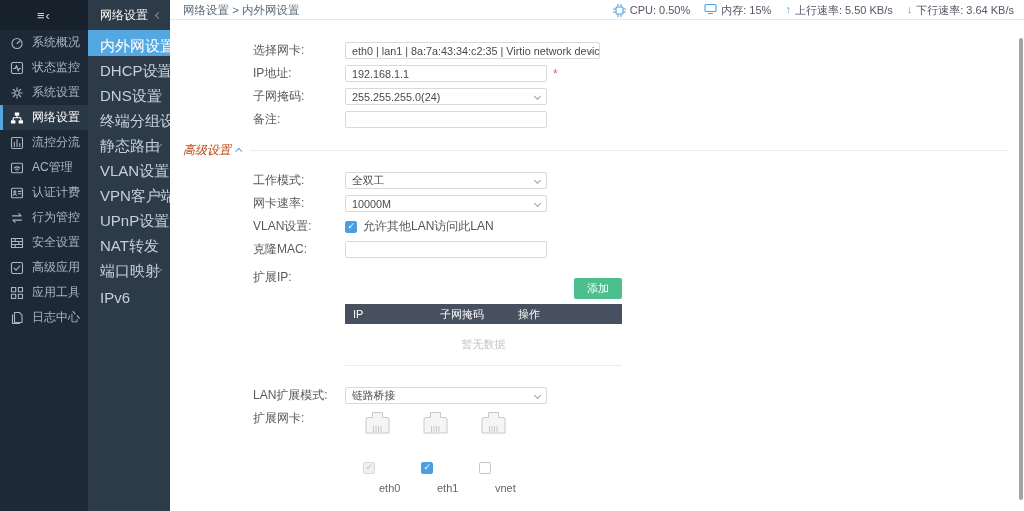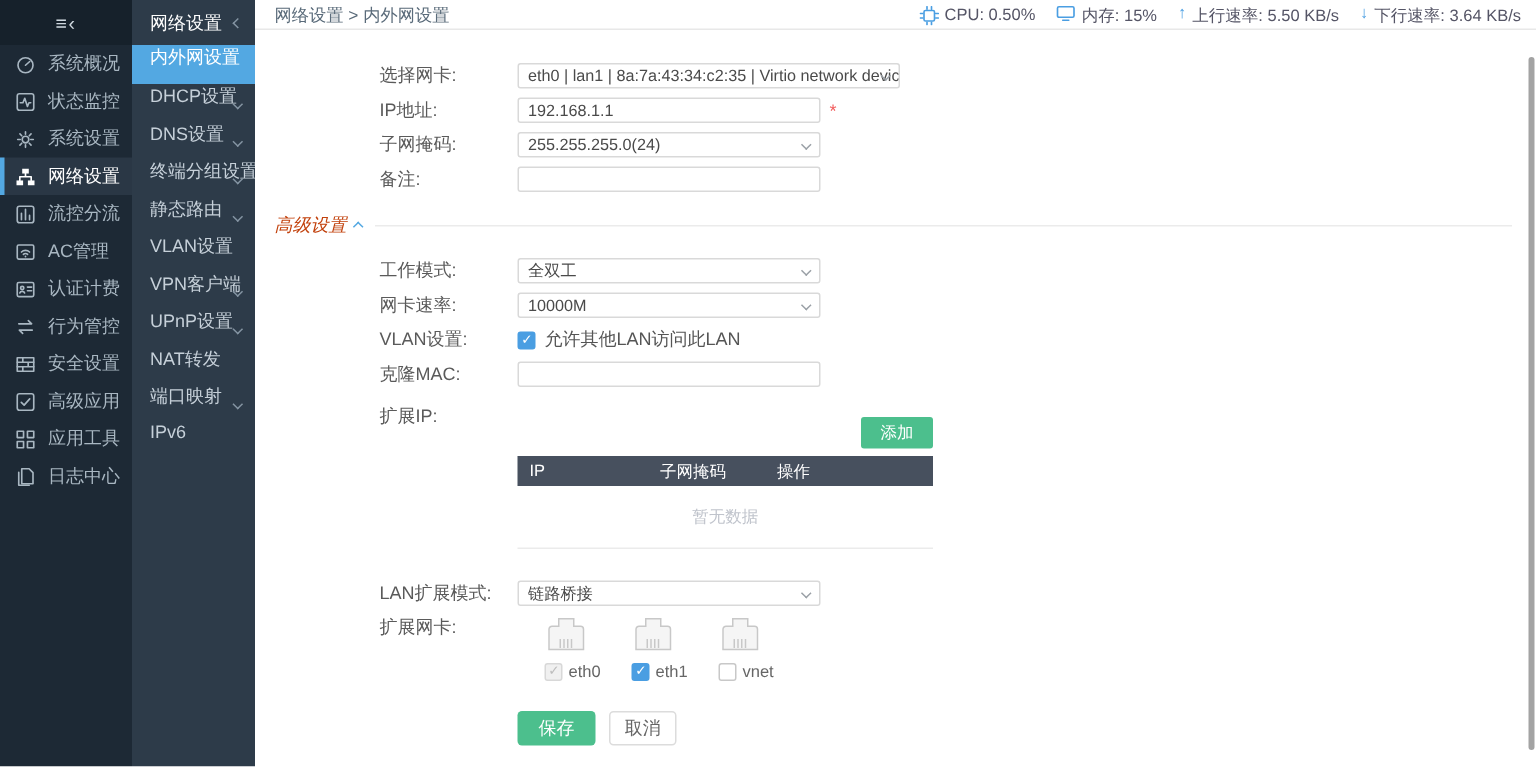--- a/index.html
+++ b/index.html
@@ -15,21 +15,21 @@
   .nicon svg { width:14px; height:14px; display:block; }
   .nicon svg * { stroke:currentColor; fill:none; stroke-width:1.1; stroke-linecap:round; stroke-linejoin:round; }
   .nicon svg .fill { fill:currentColor; stroke:none; }
 
   
   .nav2 { position:absolute; left:88px; top:0; width:82px; height:511px; background:#2d3b49; }
   .nav2-header { height:30px; color:#fff; font-size:12px; display:flex; align-items:center; padding-left:12px; position:relative; }
   .chev { display:inline-block; width:5px; height:5px; border-right:1px solid #8595a3; border-bottom:1px solid #8595a3; transform:rotate(45deg); }
   .chev-left { transform:rotate(135deg); }
   .nav2-header .chev { position:absolute; right:9px; top:13px; }
-  .nav2-item { height:25px; display:flex; align-items:flex-start; color:#c6d0d9; font-size:12px; padding-left:12px; position:relative; cursor:pointer; white-space:nowrap; }
+  .nav2-item { height:25px; display:flex; align-items:flex-end; color:#c6d0d9; font-size:15px; padding-left:12px; position:relative; cursor:pointer; white-space:nowrap; }
   .nav2-item .chev { position:absolute; right:9px; top:11px; }
   .nav2-item.active { background:#53a8e2; color:#fff; height:26px; }
 
   
   .main { position:absolute; left:170px; top:1px; width:854px; height:511px; background:#fff; }
   .topbar { height:19px; border-bottom:1px solid #e8e8e8; display:flex; align-items:center; font-size:11.5px; color:#5a6b7a; padding:0 10px 0 13px; }
   .crumb { flex:1; }
   .status { display:flex; align-items:center; gap:14px; color:#556; }
   .status .sitem { display:flex; align-items:flex-start; gap:4px; font-size:11px; }
   .sico svg { display:block; }
@@ -68,21 +68,21 @@
   .tbl-head .c2 { flex:0 0 78px; }
   .tbl-head .c3 { flex:1; }
   .tbl-empty { height:42px; display:flex; align-items:center; justify-content:center; color:#c0c4cc; font-size:11px; border-bottom:1px solid #ebebeb; }
 
   .lanext-row { margin-top:21px; }
   .nics-row { display:flex; align-items:flex-start; margin:4px 0 0 70px; }
   .nics { display:flex; gap:11px; margin-left:18px; }
   .nic { width:47px; display:flex; flex-direction:column; }
   .nic-ico svg { display:block; }
   .nic-cb { display:flex; align-items:center; margin-top:4px; }
-  .nic-cb .cbox-label { font-size:11px; margin-left:4px; color:#666; }
+  .nic-cb .cbox-label { font-size:11px; margin-left:4px; color:#666;margin-top:40px; }
 
   .btns-row { display:flex; gap:9px; margin:20px 0 0 162px; }
   .btn-save { background:#4cbf8d; color:#fff; border:none; border-radius:3px; font-size:12px; width:52px; height:23px; cursor:pointer; }
   .btn-cancel { background:#fff; color:#666; border:1px solid #dcdcdc; border-radius:3px; font-size:12px; width:45px; height:23px; cursor:pointer; }
 
   .scrollbar-thumb { position:absolute; right:1px; top:38px; width:4px; height:462px; background:#a3a3a3; border-radius:2px; }
 </style>
 </head>
 <body>
 

